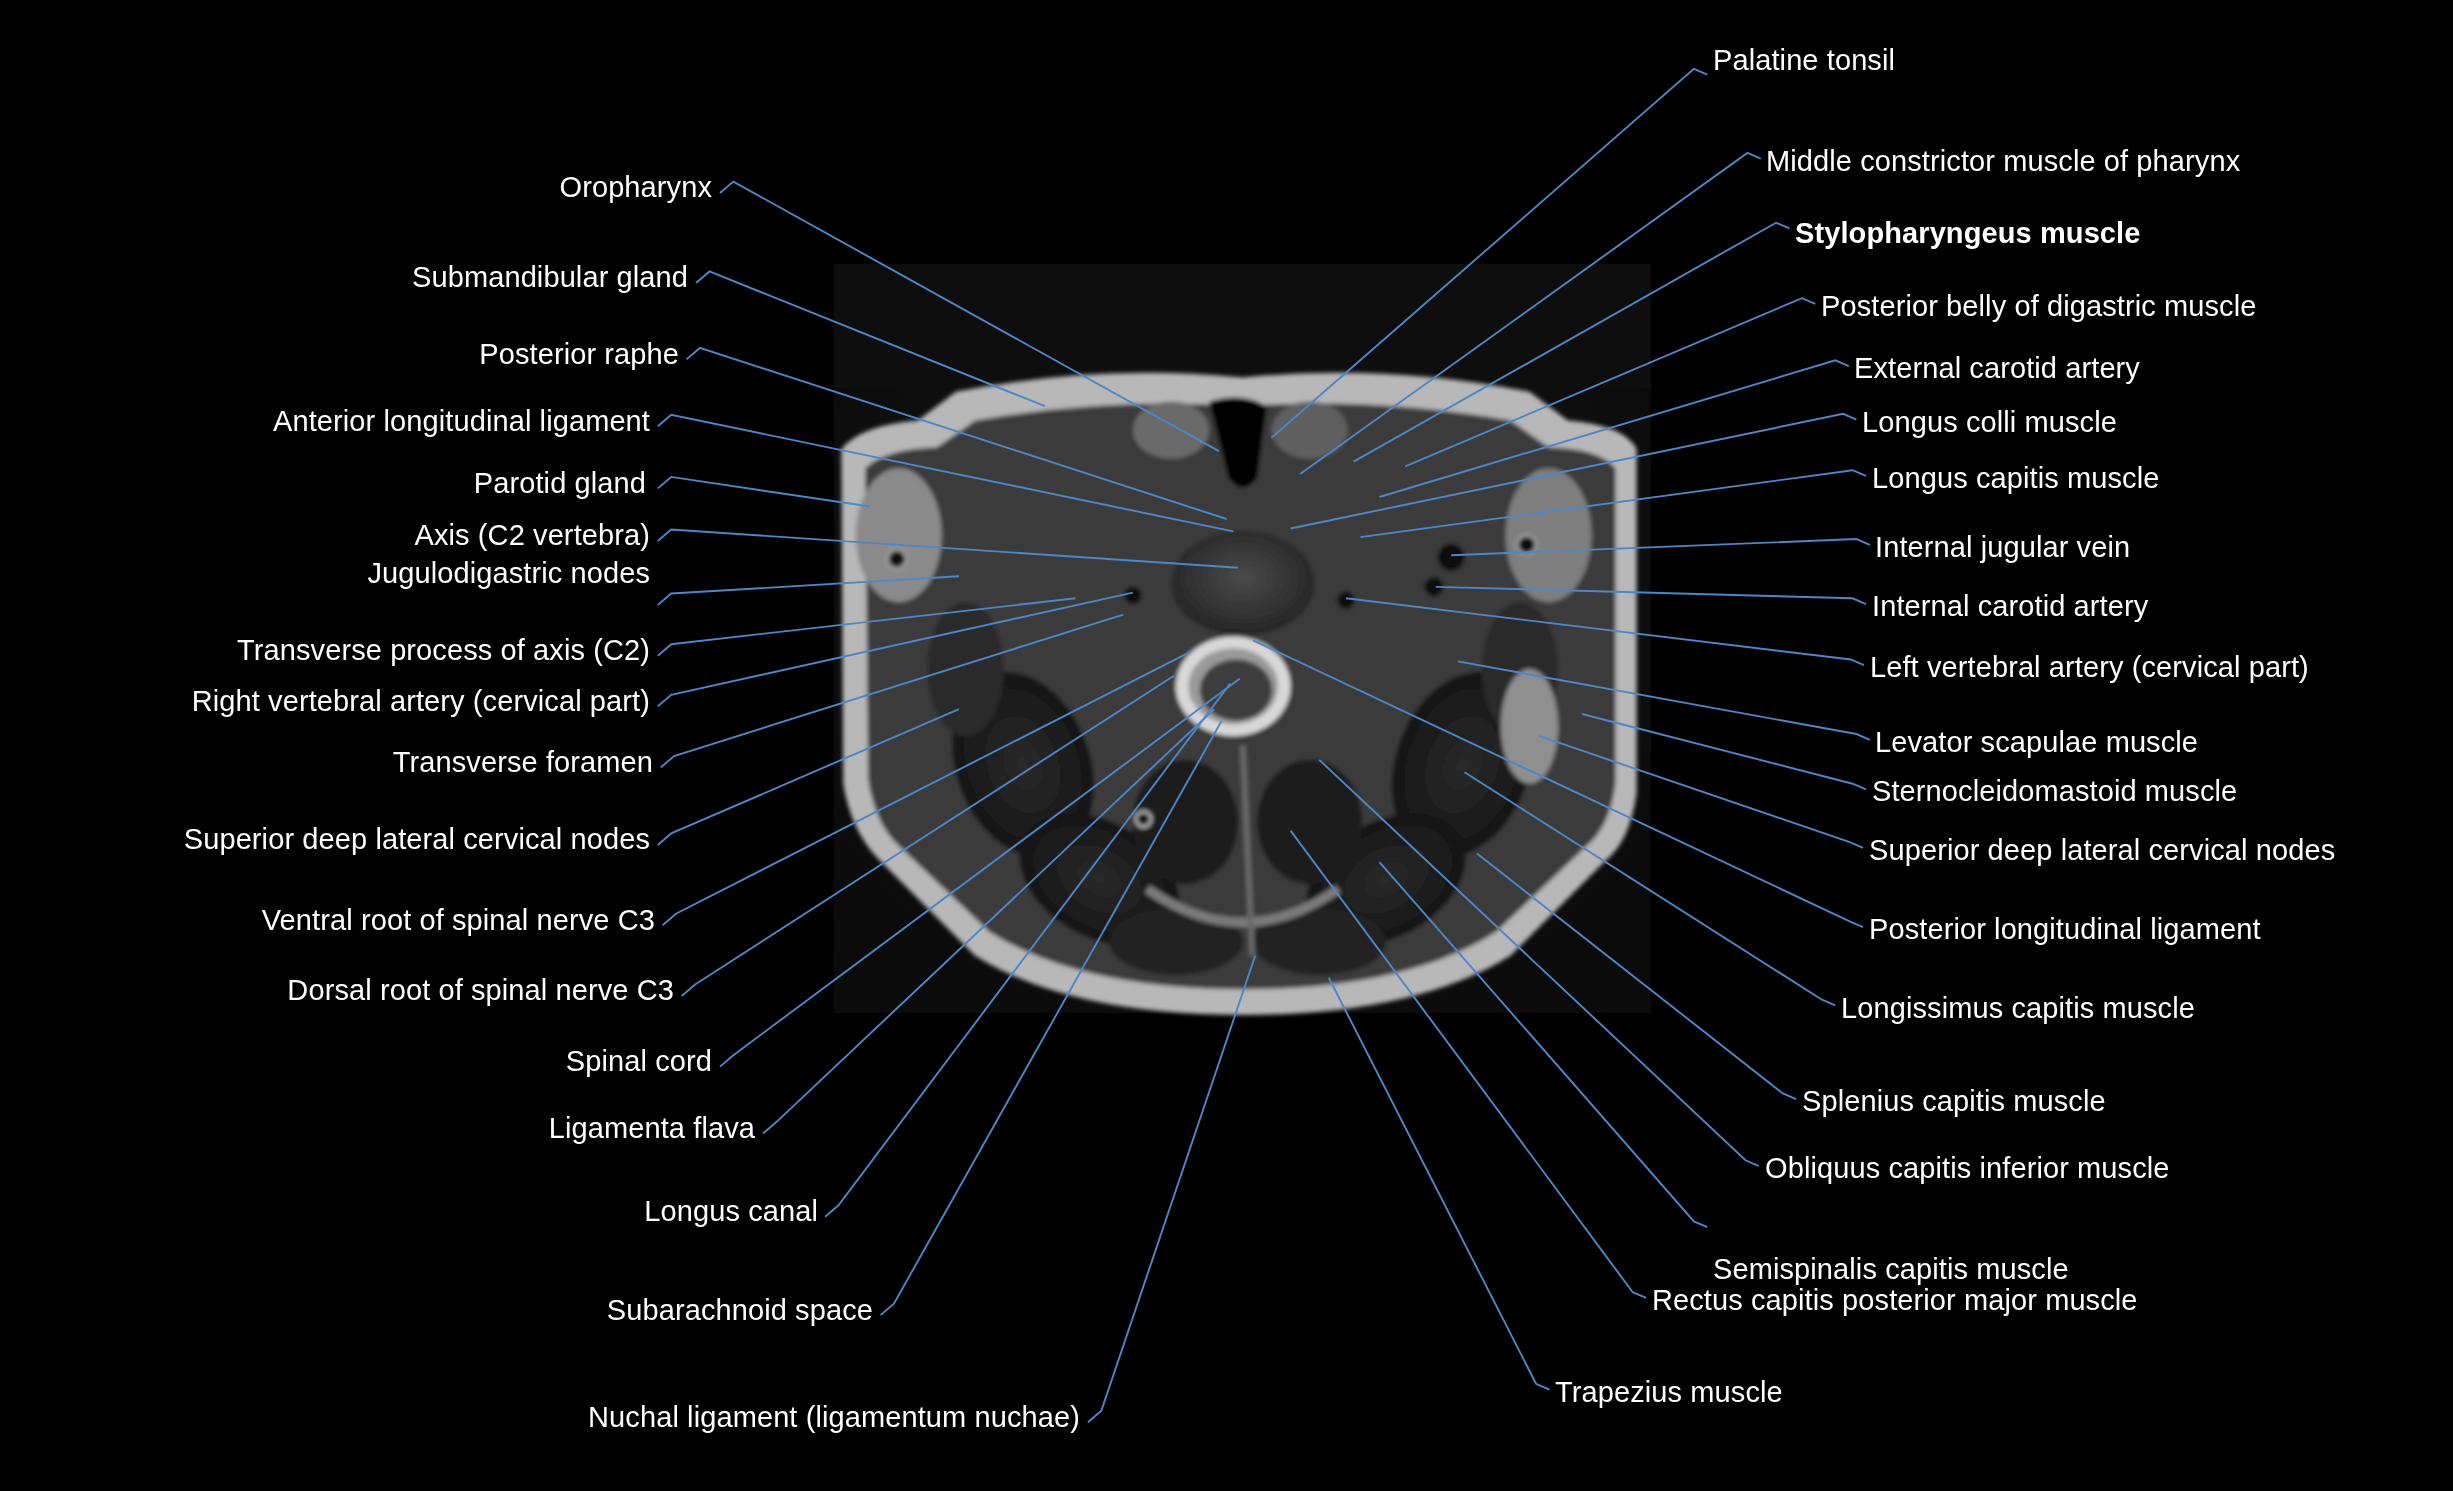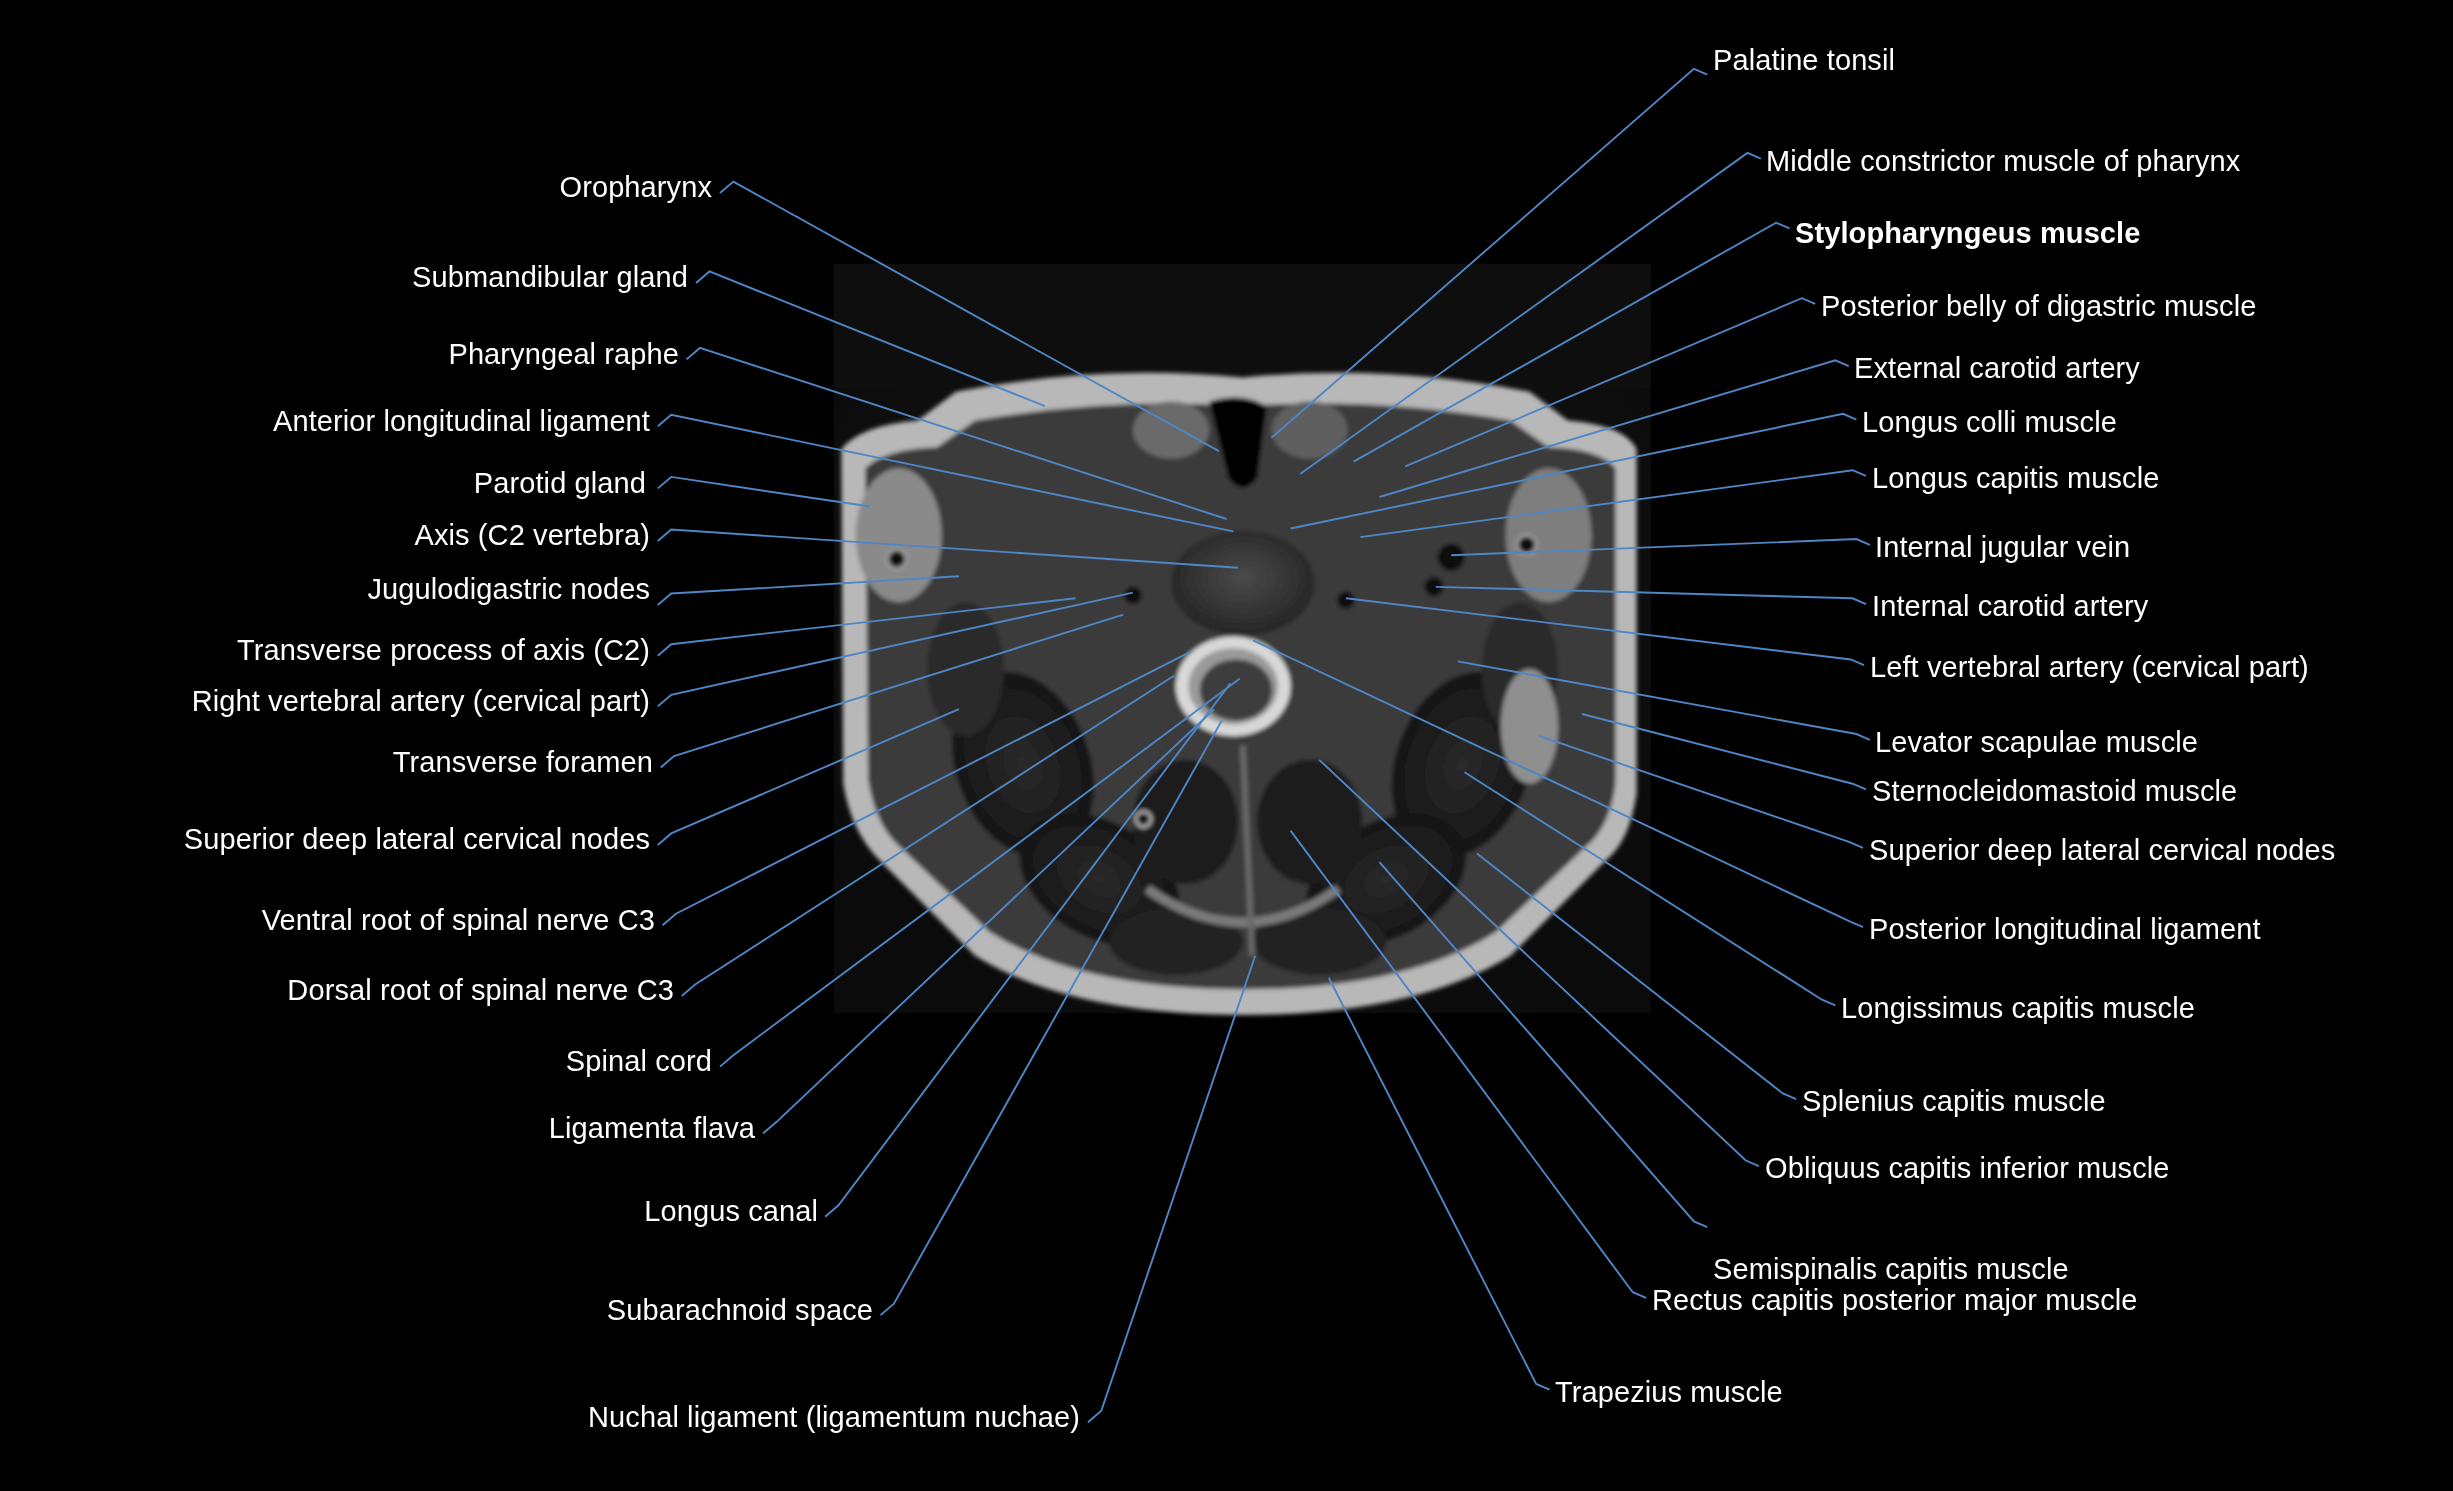--- a/index.html
+++ b/index.html
@@ -126,25 +126,25 @@
       <polyline points="1879,1150 1865,1144 1545,893" fill="none" stroke="#4f86c6" stroke-width="2"></polyline>
       <polyline points="1840,1220 1826,1214 1380,795" fill="none" stroke="#4f86c6" stroke-width="2"></polyline>
       <polyline points="1786,1284 1772,1278 1443,902" fill="none" stroke="#4f86c6" stroke-width="2"></polyline>
       <polyline points="1722,1358 1708,1352 1350,869" fill="none" stroke="#4f86c6" stroke-width="2"></polyline>
       <polyline points="1621,1454 1607,1448 1390,1023" fill="none" stroke="#4f86c6" stroke-width="2"></polyline>
     </svg>
 
   <div id="labels-left">
       <div class="label left" style="right: 1742px; top: 187px;">Oropharynx</div>
       <div class="label left" style="right: 1766px; top: 277px; margin-left: 30px;">Submandibular gland</div>
-      <div class="label left" style="right: 1775px; top: 354px;">Pharyngeal raphe</div>
+      <div class="label left" style="right: 1775px; top: 354px;">Posterior raphe</div>
       <div class="label left" style="right: 1804px; top: 421px;">Anterior longitudinal ligament</div>
       <div class="label left" style="right: 1808px; top: 483px;">Parotid gland</div>
       <div class="label left" style="right: 1804px; top: 535px;">Axis (C2 vertebra)</div>
-      <div class="label left" style="right: 1804px; top: 589px;">Jugulodigastric nodes</div>
+      <div class="label left" style="right: 1804px; top: 573px;">Jugulodigastric nodes</div>
       <div class="label left" style="right: 1804px; top: 650px;">Transverse process of axis (C2)</div>
       <div class="label left" style="right: 1804px; top: 701px;">Right vertebral artery (cervical part)</div>
       <div class="label left" style="right: 1801px; top: 762px;">Transverse foramen</div>
       <div class="label left" style="right: 1804px; top: 839px;">Superior deep lateral cervical nodes</div>
       <div class="label left" style="right: 1799px; top: 920px;">Ventral root of spinal nerve C3</div>
       <div class="label left" style="right: 1780px; top: 990px;">Dorsal root of spinal nerve C3</div>
       <div class="label left" style="right: 1742px; top: 1061px;">Spinal cord</div>
       <div class="label left" style="right: 1699px; top: 1128px;">Ligamenta flava</div>
       <div class="label left" style="right: 1636px; top: 1211px;">Longus canal</div>
       <div class="label left" style="right: 1581px; top: 1310px;">Subarachnoid space</div>

